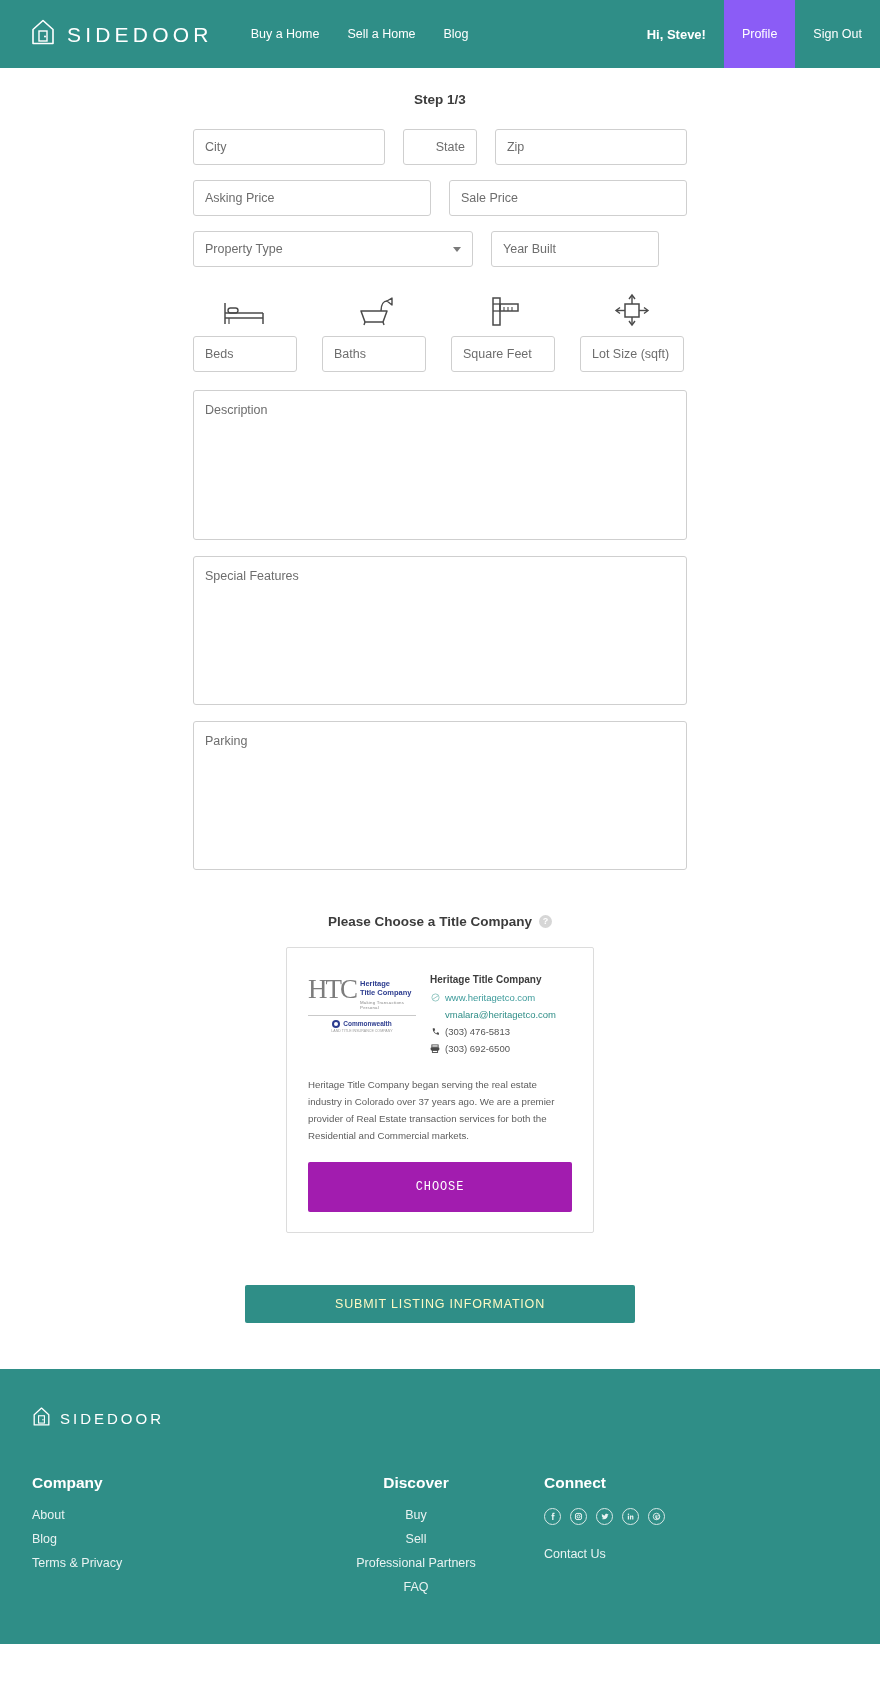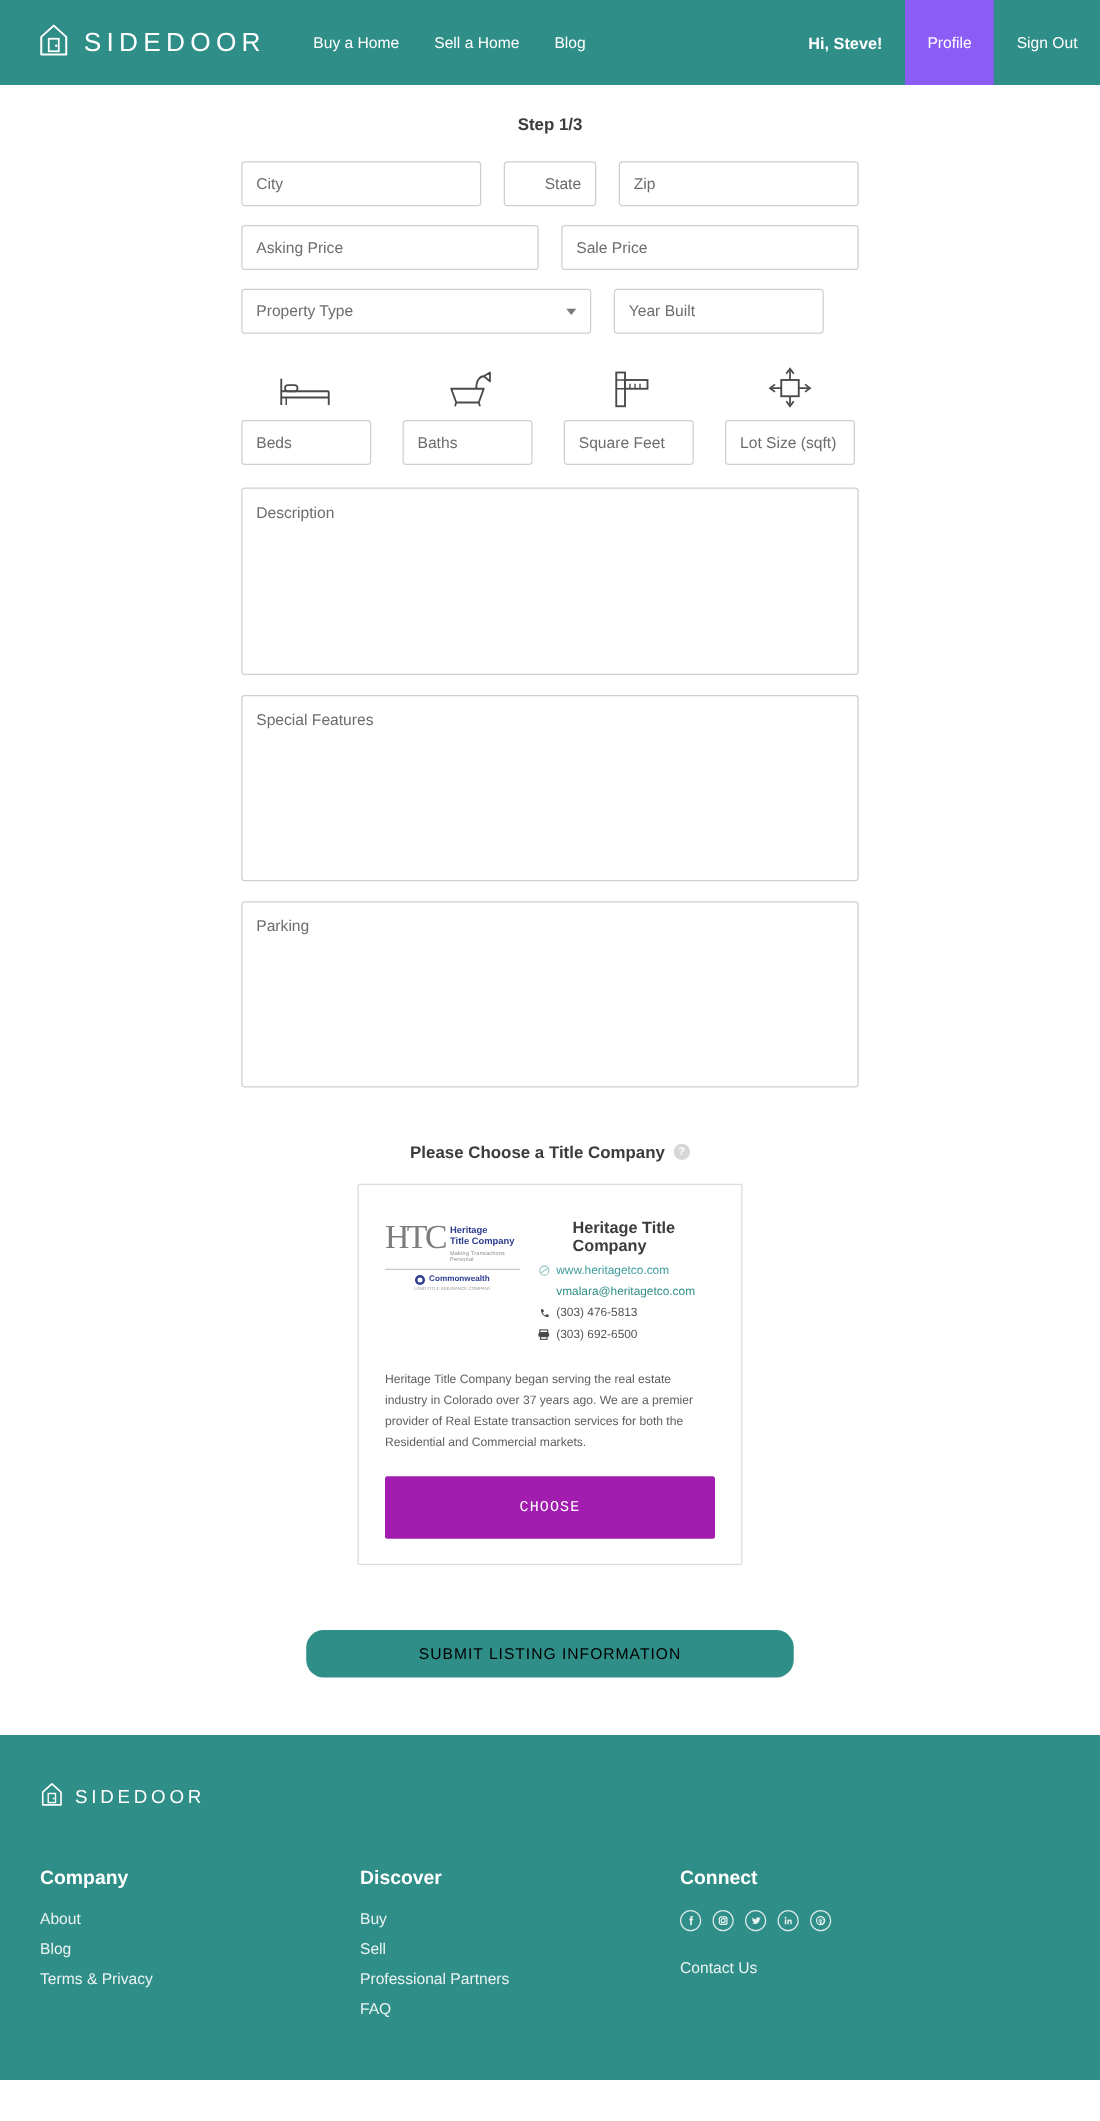--- a/index.html
+++ b/index.html
@@ -188,21 +188,21 @@
   .htc-l1 { font-size: 7.5px; font-weight: bold; color: #2c3c8f; line-height: 1.25; }
   .htc-tag { font-size: 4.4px; color: #8a8a8a; margin-top: 2px; letter-spacing: .2px; }
   .htc-rule { border-top: 1px solid #c9c9c9; margin: 5px 0 4px 0; }
   .cw-row { display: flex; align-items: center; gap: 3px; justify-content: center; }
   .cw-dot { width: 8px; height: 8px; border-radius: 50%; background: #2c3c8f; position: relative; }
   .cw-dot::after { content:""; position:absolute; left:2px; top:2px; width:4px; height:4px; border-radius:50%; background:#fff; }
   .cw-text { font-size: 6.5px; font-weight: bold; color: #2c3c8f; }
   .cw-sub { font-size: 3.6px; color: #9a9a9a; text-align: center; margin-top: 1px; }
 
   .tc-info { flex: 1; padding-top: 4px; }
-  .tc-name { font-size: 13px; font-weight: bold; color: #3c3c3c; margin-bottom: 7px; margin-left: 28px; }
+  .tc-name { font-size: 10px; font-weight: bold; color: #3c3c3c; margin-bottom: 7px; }
   .tc-line {
     display: flex; align-items: center; gap: 5px;
     font-size: 9.5px; margin-bottom: 6px; color: #555;
   }
   .tc-link { color: #3d9b9b; }
   .tc-email { color: #2f8e87; }
   .mini-icon { width: 10px; height: 10px; display:inline-flex; align-items:center; justify-content:center; flex: 0 0 10px; }
 
   .tc-desc {
     font-size: 9.7px;
@@ -223,44 +223,44 @@
     letter-spacing: .9px;
     cursor: pointer;
     font-family: Liberation Mono, monospace;
   }
 
   .submit-wrap { text-align: center; margin-top: 52px; }
   .submit-btn {
     width: 390px;
     height: 38px;
     background: #2f8e87;
-    color: #000000;
+    color: #fef9c3;
     border: none;
-    border-radius: 14px;
+    border-radius: 2px;
     font-size: 12.5px;
     letter-spacing: .8px;
     cursor: pointer;
     font-family: "Liberation Sans", sans-serif;
   }
 
   
   footer {
     background: #2f8e87;
     color: #ffffff;
     padding: 36px 0 40px 0;
   }
   .f-brand {
     display: flex; align-items: center; gap: 9px;
     padding-left: 32px;
     margin-bottom: 42px;
   }
   .f-brand-name { font-size: 15px; letter-spacing: 3px; }
   .f-cols { display: flex; padding-left: 32px; }
   .f-col { width: 256px; }
-  .f-col:nth-child(2) { width: 256px; }
+  .f-col:nth-child(2) { width: 256px; text-align: center; }
   .f-h {
     font-size: 15.5px; font-weight: bold;
     margin-bottom: 16px; color: #ffffff;
   }
   .f-link {
     display: block;
     font-size: 12.5px;
     color: #e9f3f2;
     text-decoration: none;
     margin-bottom: 10px;

